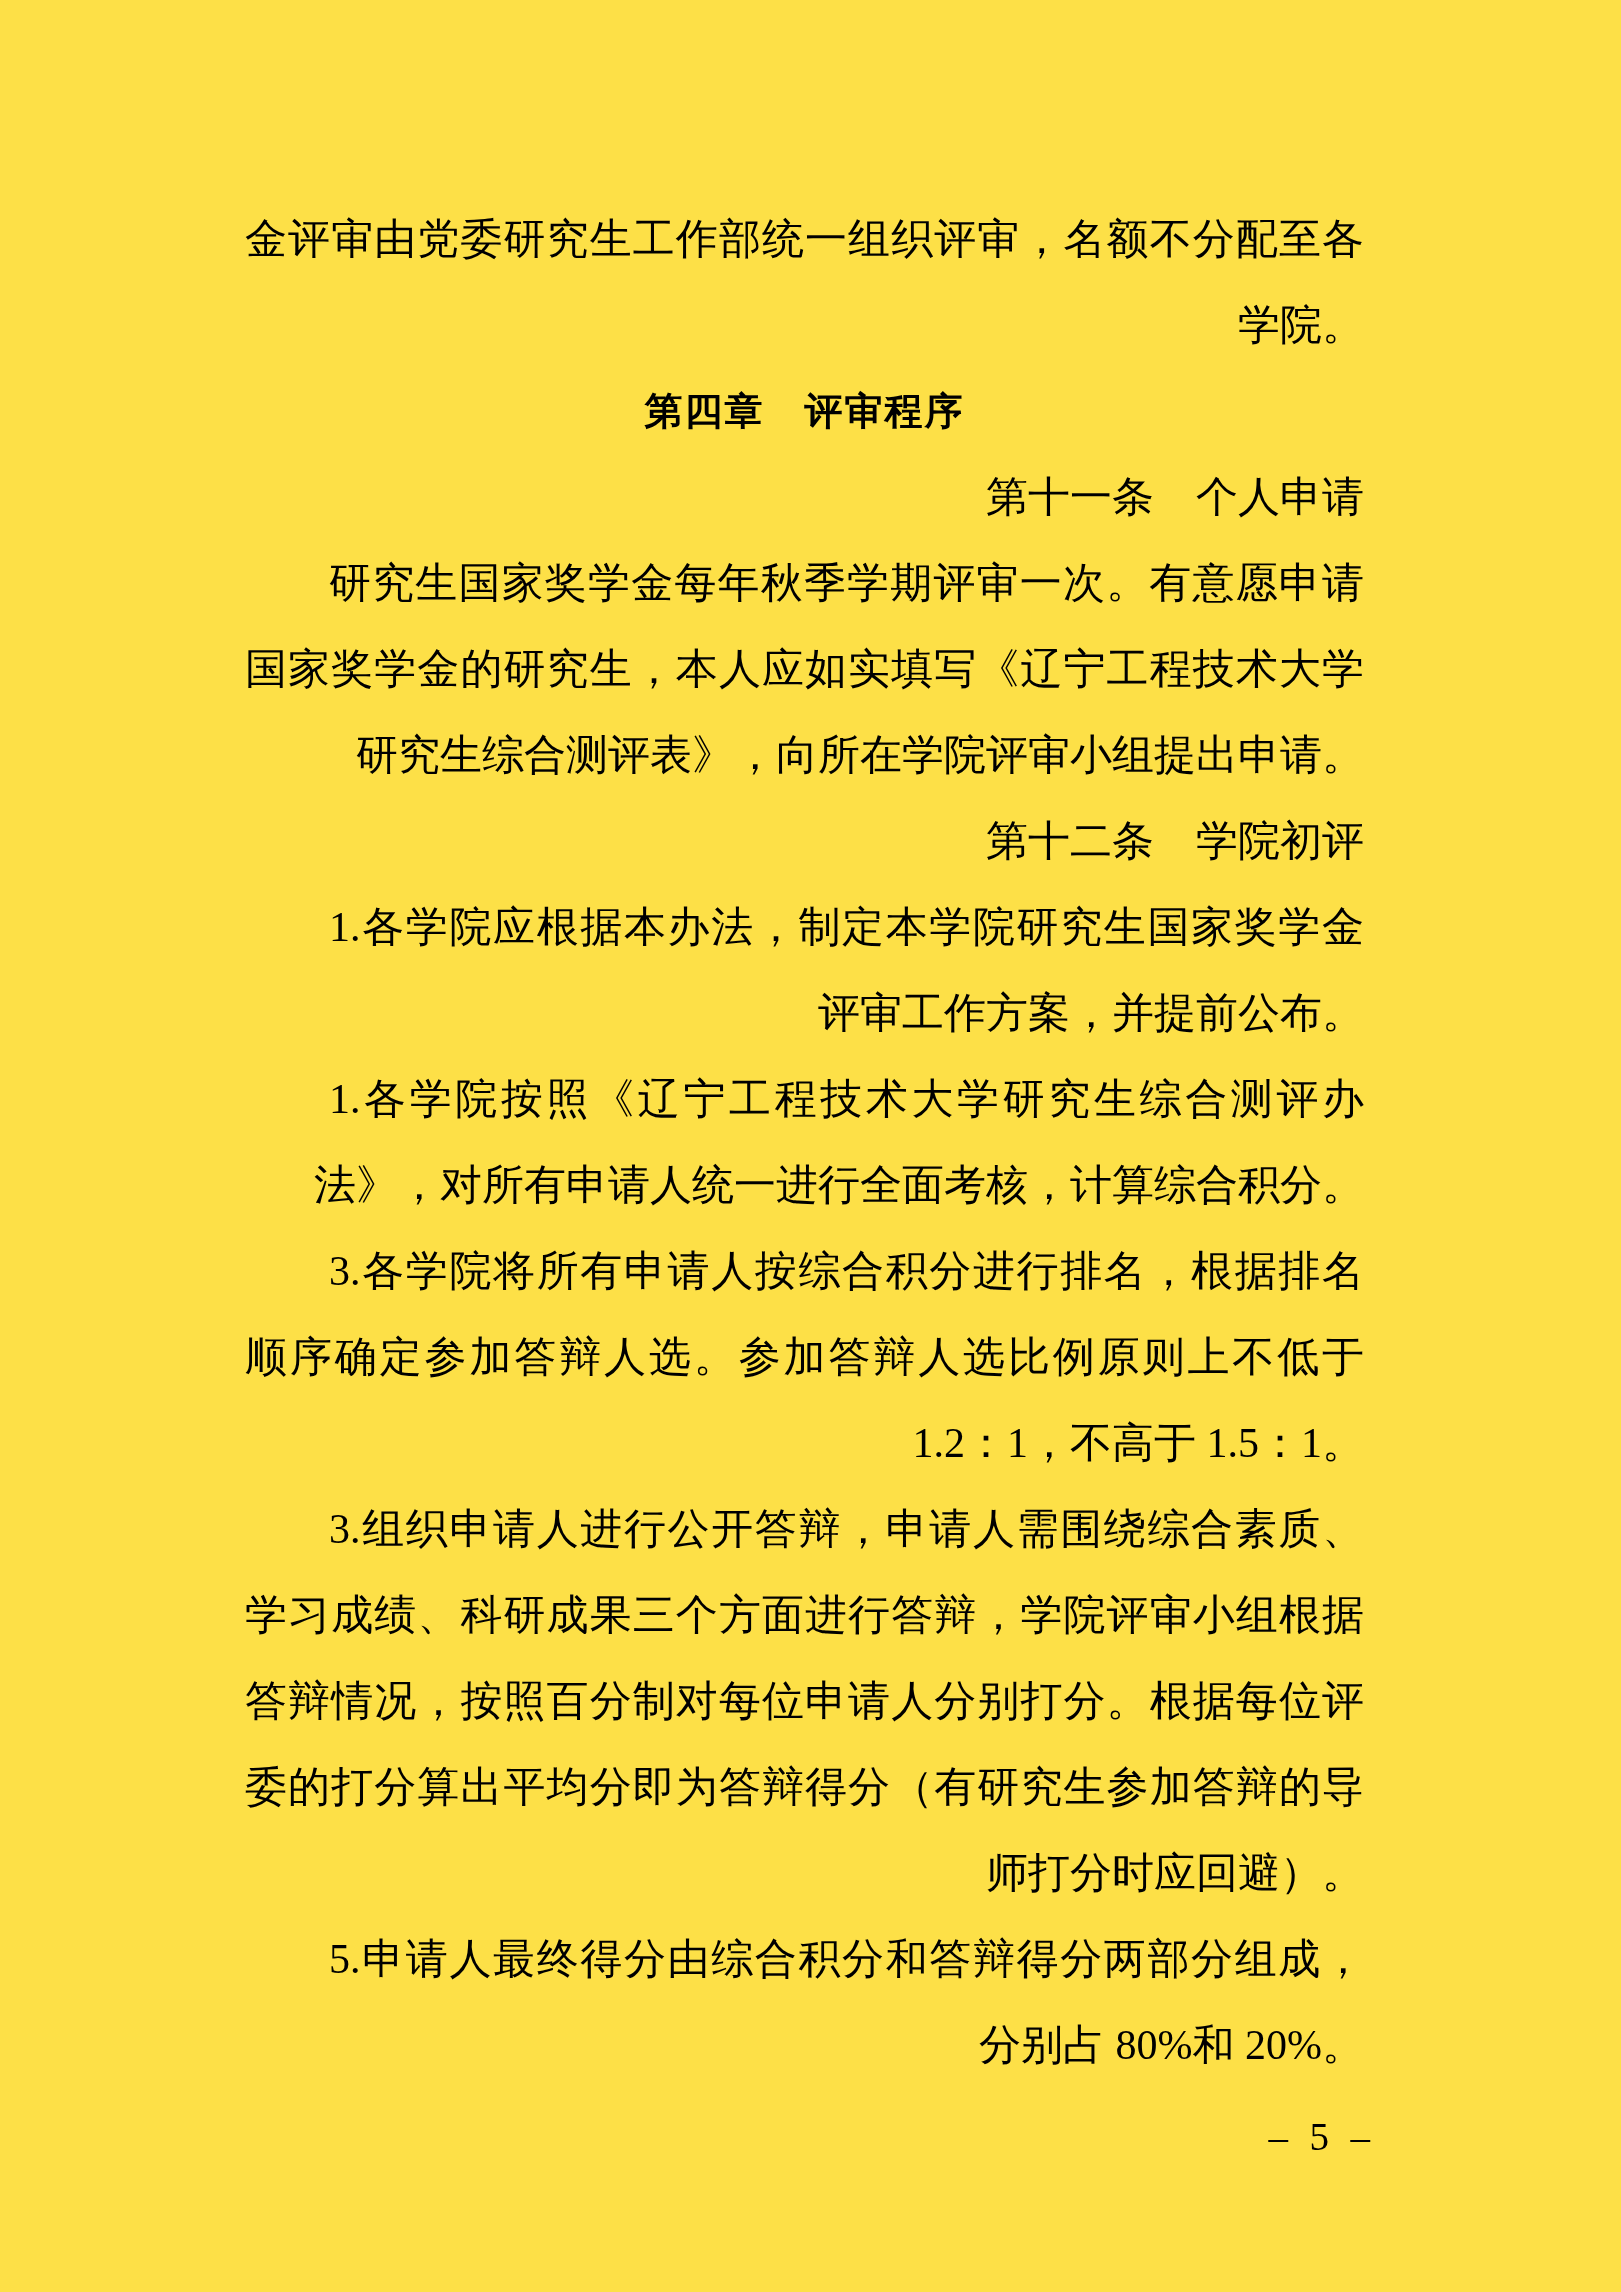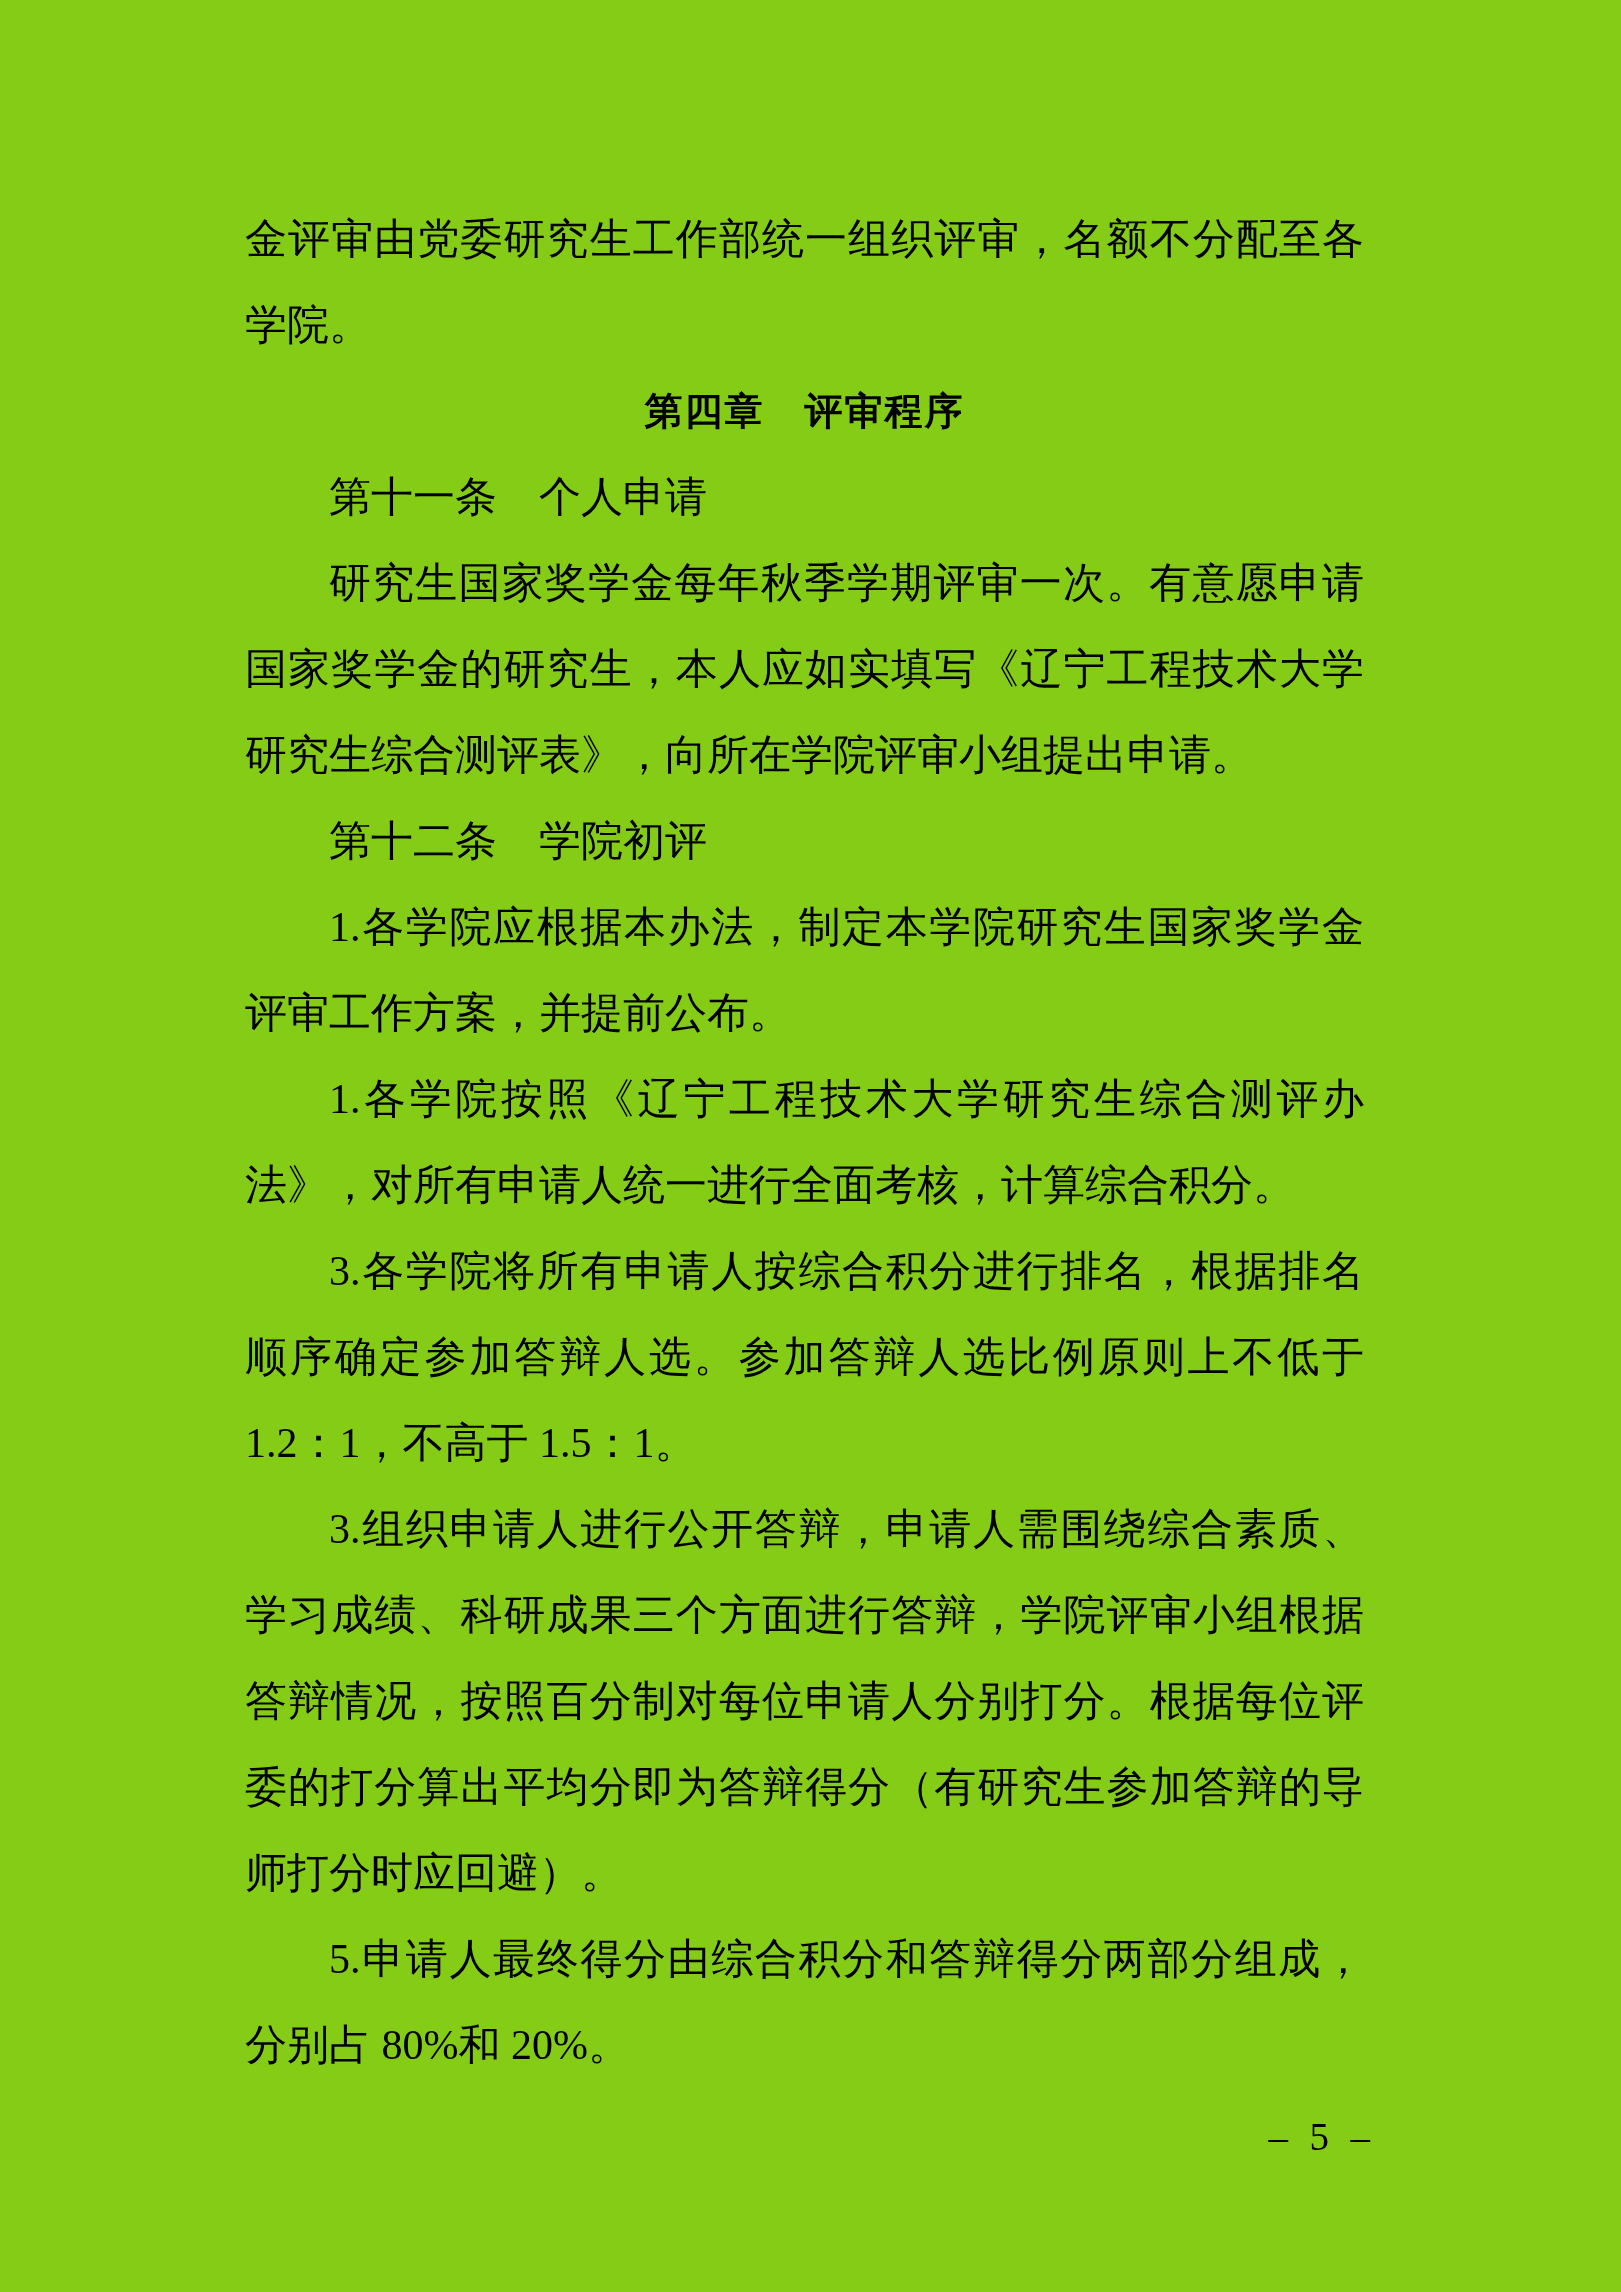--- a/index.html
+++ b/index.html
@@ -4,36 +4,36 @@
 <style>
   html, body {
     margin: 0;
     padding: 0;
     background: #e8e8e8;
   }
   .page {
     position: relative;
     width: 1621px;
     height: 2293px;
-    background: #84cc16;
+    background: #fde047;
     overflow: hidden;
     font-family: "Liberation Serif", "DejaVu Serif", serif;
     color: #000000;
   }
   .content {
     position: absolute;
     left: 245px;
     top: 196px;
     width: 1119px;
   }
   .ln {
     font-size: 42px;
     line-height: 86px;
     height: 86px;
-    text-align: left;
+    text-align: right;
     white-space: pre-wrap;
   }
   .ln.stretch {
     text-align: justify;
     text-align-last: justify;
     text-justify: inter-character;
   }
   .ln.indent {
     text-indent: 2em;
   }

